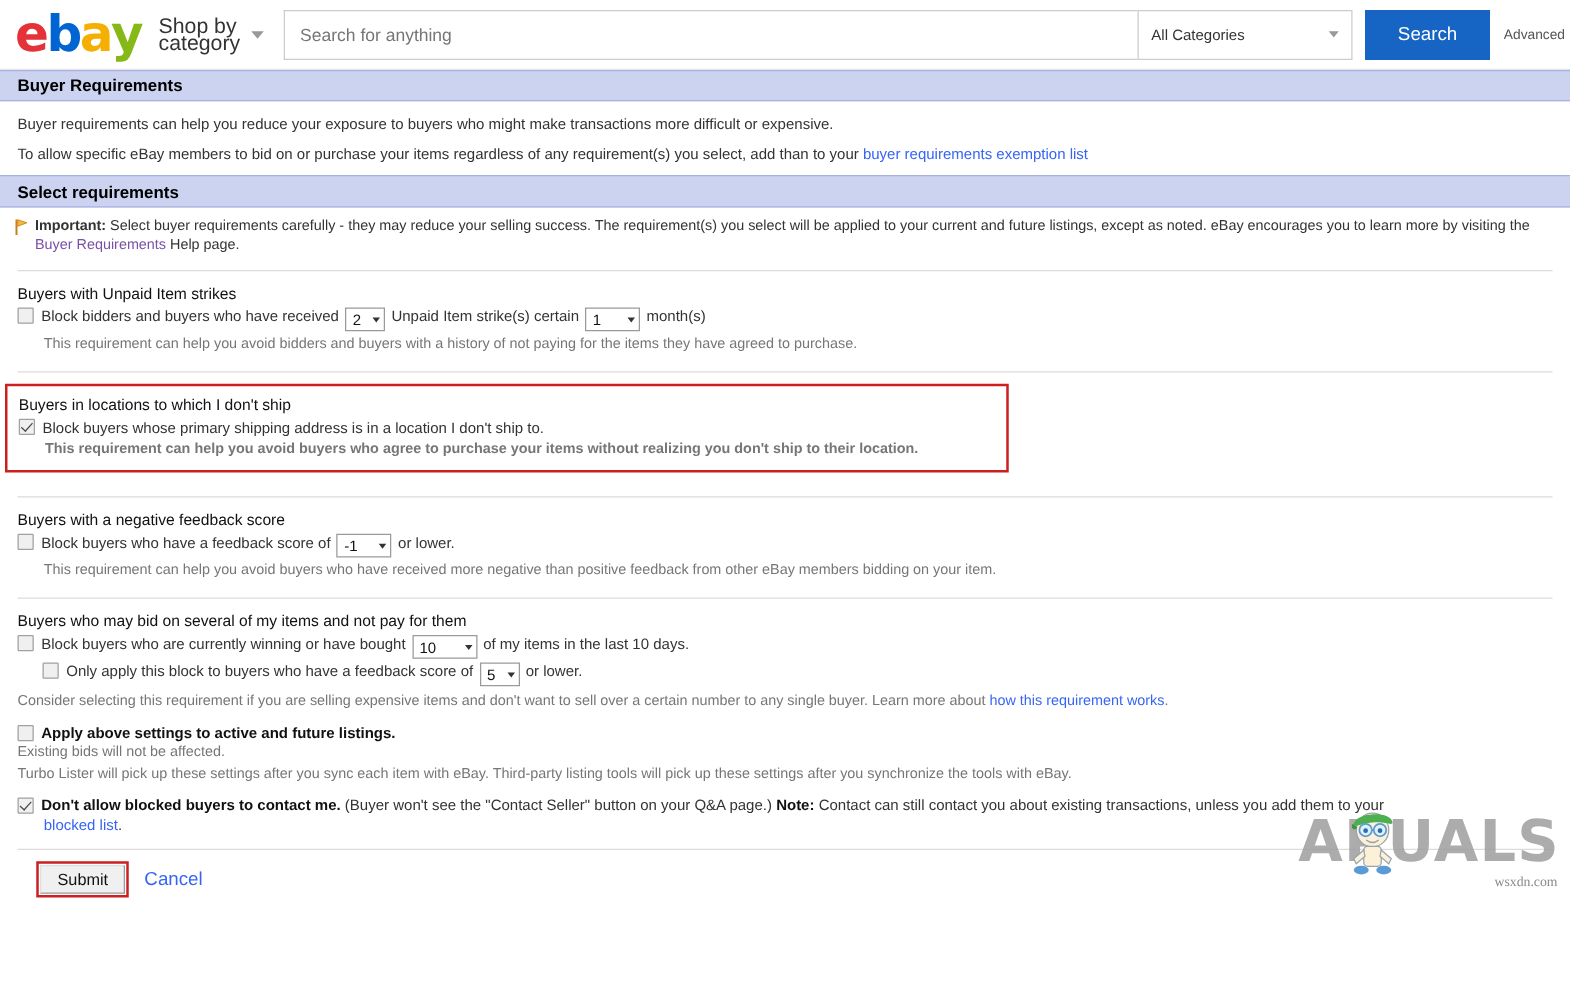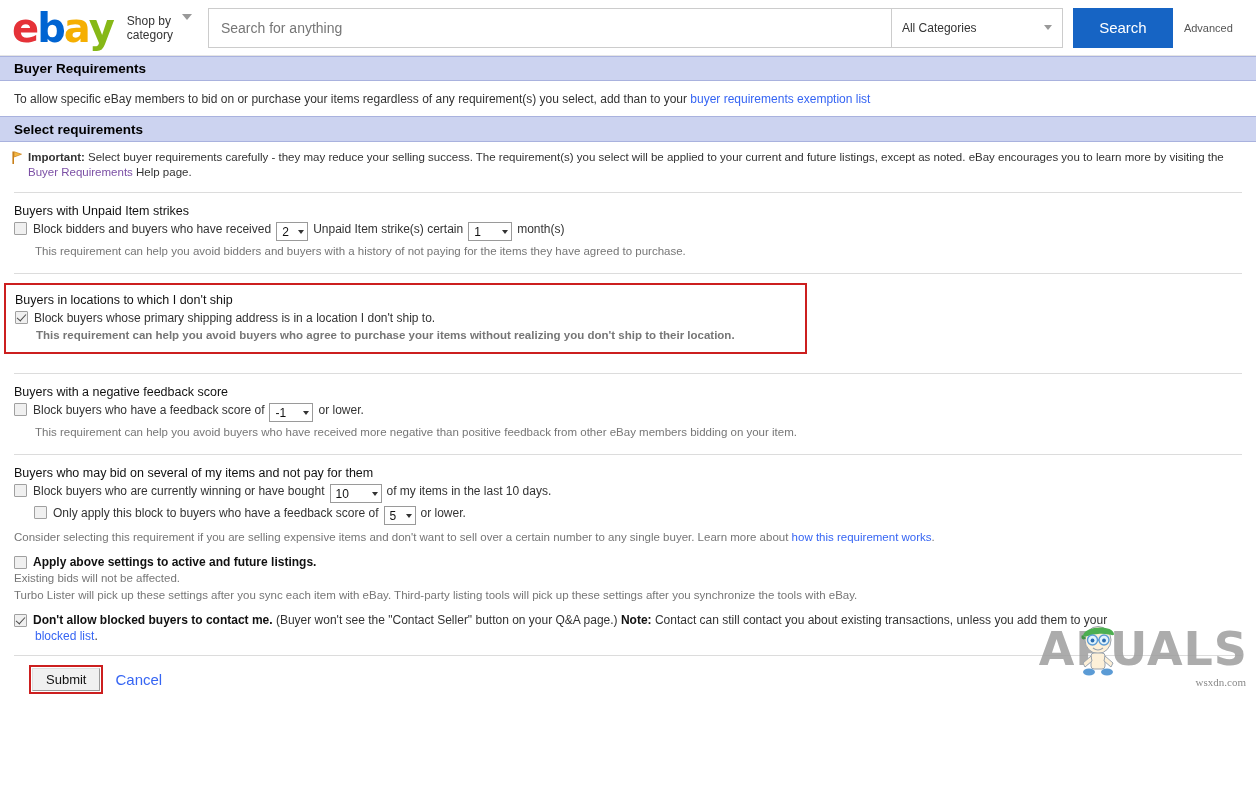--- a/index.html
+++ b/index.html
@@ -34,22 +34,22 @@
     padding-left: 4px;
   }
   .ebay-logo span { display: inline-block; }
   .l-e { color: #e53238; }
   .l-b { color: #0064d2; }
   .l-a { color: #f5af02; }
   .l-y { color: #86b817; }
 
   .shop-by {
     display: flex;
-    align-items: flex-start;
-    font-size: 12px;
+    align-items: center;
+    font-size: 17px;
     color: #333;
     line-height: 14px;
     margin-right: 16px;
     cursor: pointer;
   }
   .shop-by-text { white-space: pre-line; }
   .caret-down {
     width: 0; height: 0;
     border-left: 5px solid transparent;
     border-right: 5px solid transparent;
@@ -374,20 +374,21 @@
   <span class="advanced-link">Advanced</span>
 </div>
 
 <div class="page">
 
   <div class="section-bar">
     <span>Buyer Requirements</span>
   </div>
 
   <div class="intro">
+    <p>Buyer requirements can help you reduce your exposure to buyers who might make transactions more difficult or expensive.</p>
     <p><span>To allow specific eBay members to bid on or purchase your items regardless of any requirement(s) you select, add than to your </span><a class="link">buyer requirements exemption list</a></p>
   </div>
 
   <div class="section-bar tall">
     <span>Select requirements</span>
   </div>
 
   <div class="important-row">
     <span class="flag-icon">
       <svg width="11" height="13" viewBox="0 0 11 13">

